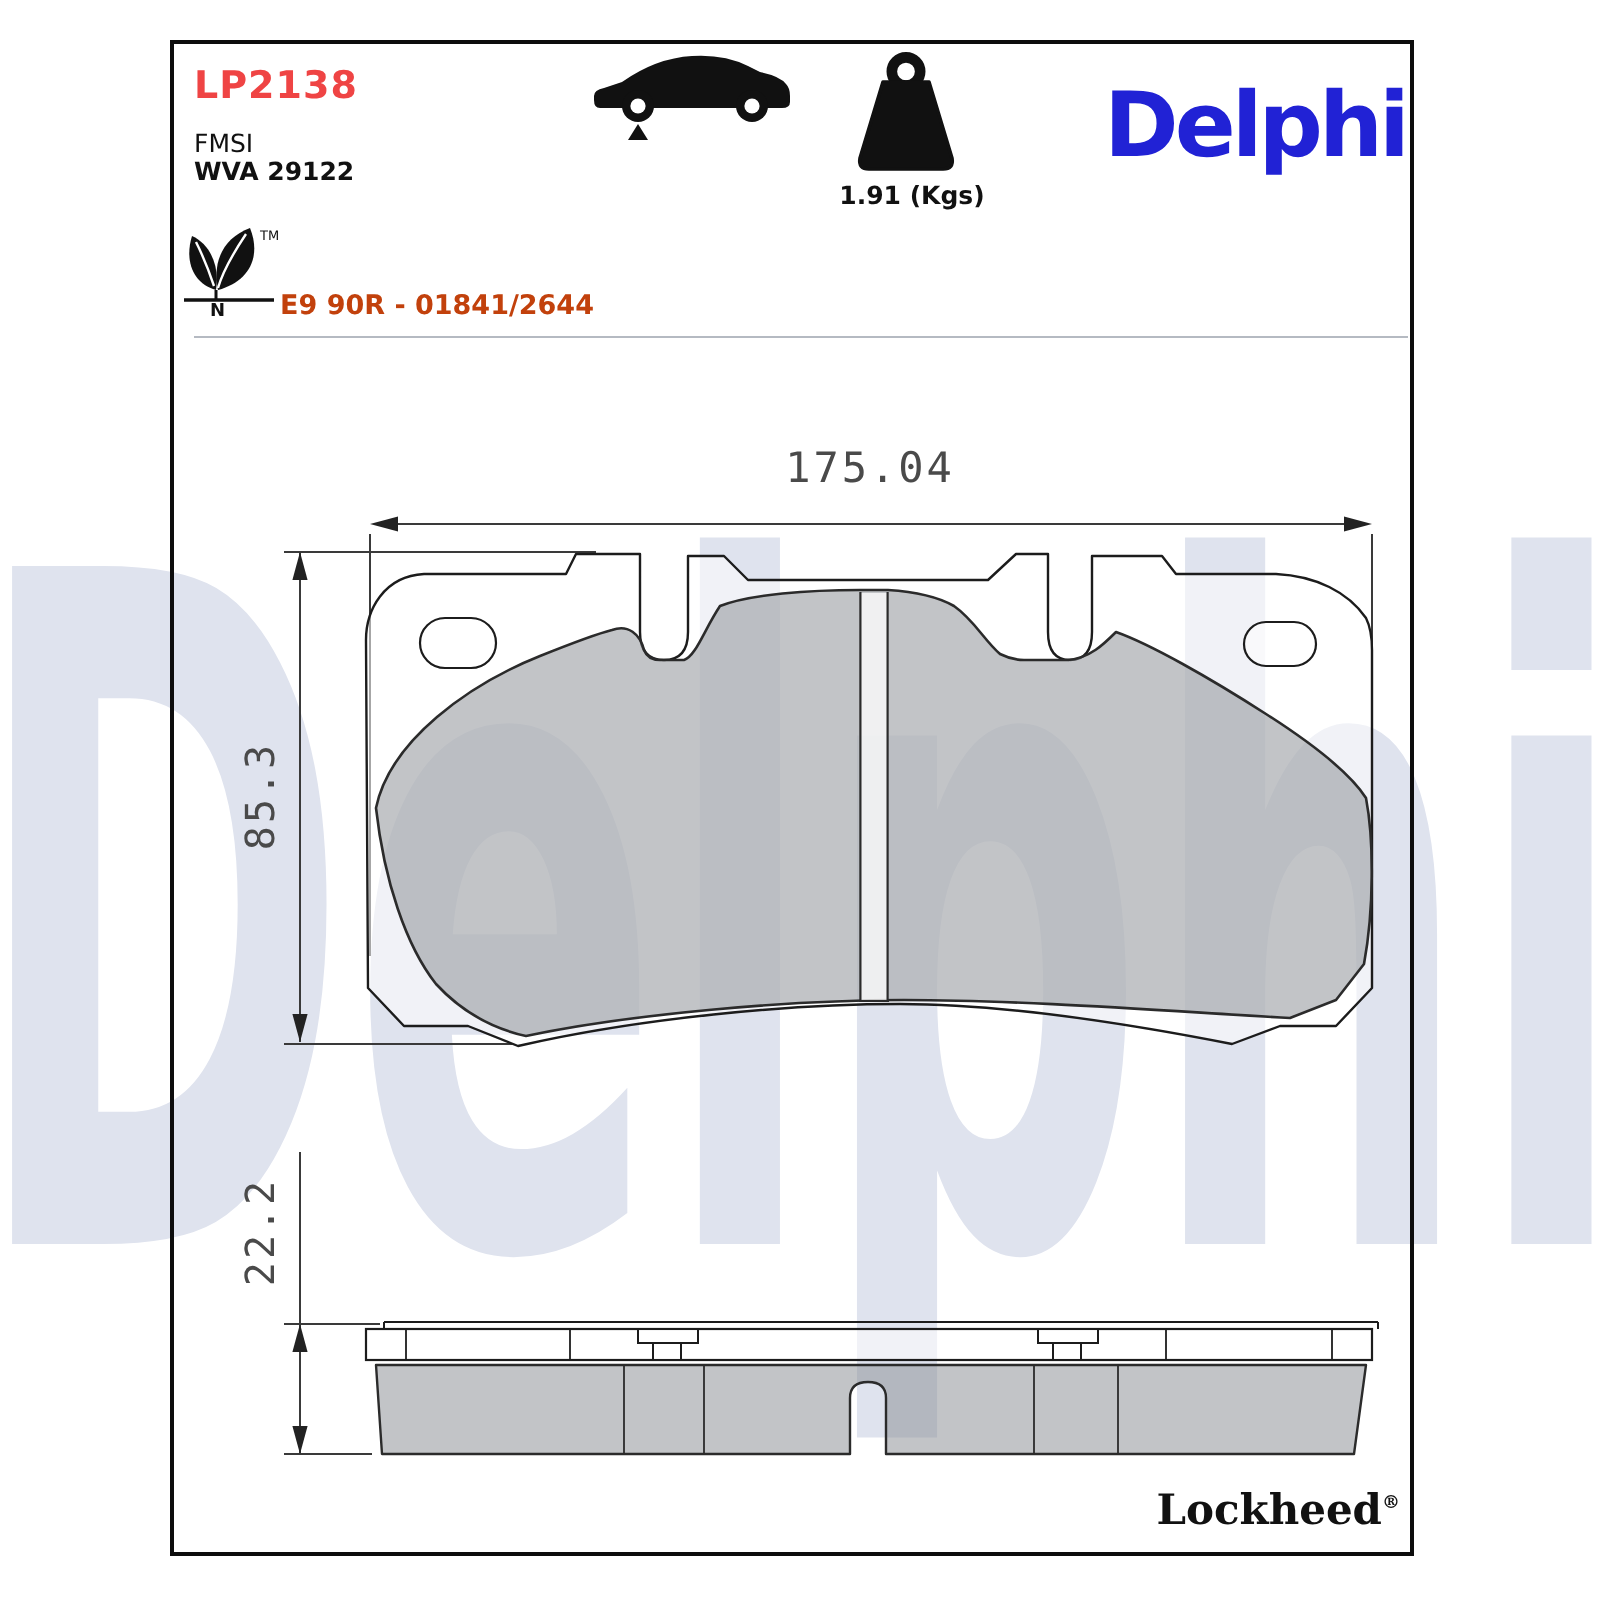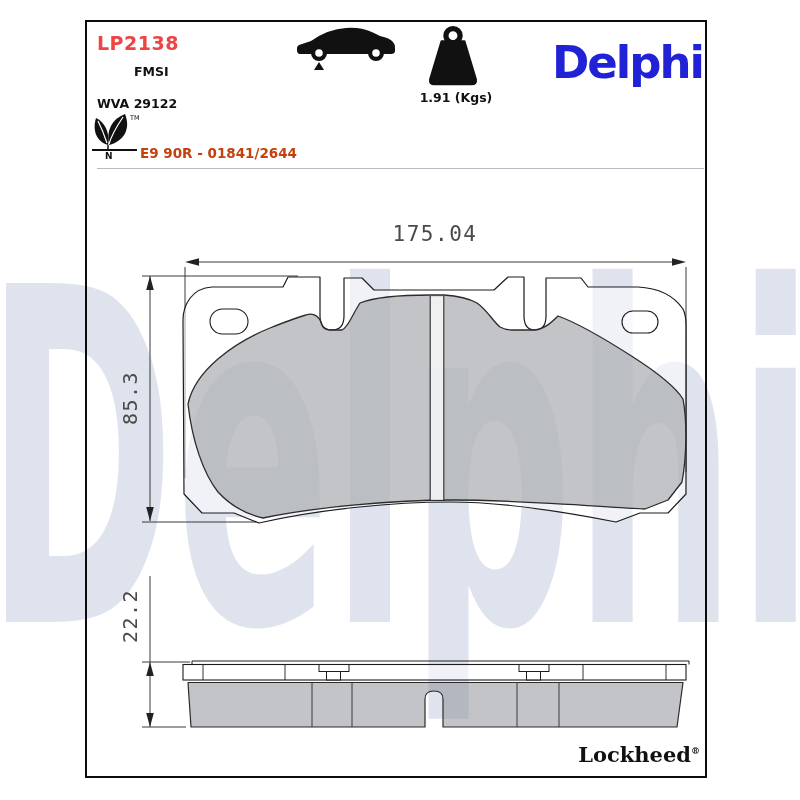--- a/index.html
+++ b/index.html
@@ -1,22 +1,22 @@
 <!DOCTYPE html>
 <html><head>
 <meta charset="utf-8">
 <style>
   html,body{margin:0;padding:0;background:#ffffff;}
   #stage{position:relative;width:800px;height:800px;background:#ffffff;overflow:hidden;
          font-family:"DejaVu Sans",sans-serif;}
   .abs{position:absolute;}
   #frame{left:85px;top:20px;width:622px;height:758px;border:2.5px solid #0d0d0d;box-sizing:border-box;}
   #part-number{left:97px;top:32px;font-size:19px;font-weight:bold;color:#ef4444;letter-spacing:.5px;}
-  #fmsi{left:97px;top:64px;font-size:12.5px;font-weight:bold;color:#111;margin-left:37px;}
-  #wva{left:97px;top:96px;font-size:12.5px;font-weight:bold;color:#111;}
+  #fmsi{left:97px;top:64px;font-size:12.5px;font-weight:normal;color:#111;}
+  #wva{left:97px;top:78px;font-size:12.5px;font-weight:bold;color:#111;}
   #weight-label{left:410px;top:90px;width:92px;text-align:center;font-size:12.5px;font-weight:bold;color:#111;}
   #brand-logo{left:552px;top:40px;font-size:45px;font-weight:bold;color:#2122d5;letter-spacing:-2px;line-height:1;}
   #approval{left:140px;top:145px;font-size:13.5px;font-weight:bold;color:#c2410c;}
   #leaf-tm{left:130px;top:114px;font-size:6.5px;font-weight:normal;color:#111;}
   #leaf-n{left:105px;top:151px;font-size:9px;font-weight:bold;color:#111;}
   #header-divider{left:97px;top:168px;width:607px;border-top:1.5px solid #b5bac2;}
   #lockheed{left:520px;top:742px;width:180px;text-align:right;font-family:"DejaVu Serif",serif;
             font-weight:bold;font-size:21px;color:#111;}
   #lockheed sup{font-size:9px;}
   svg{display:block;}

